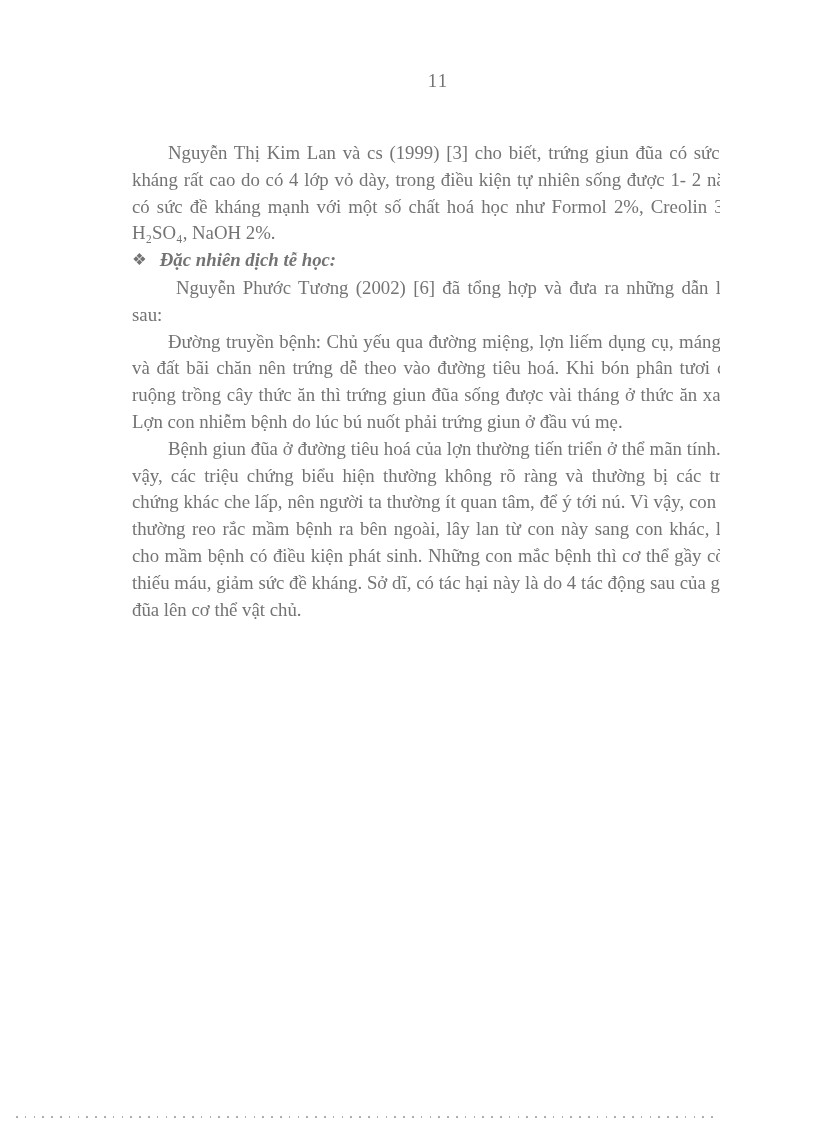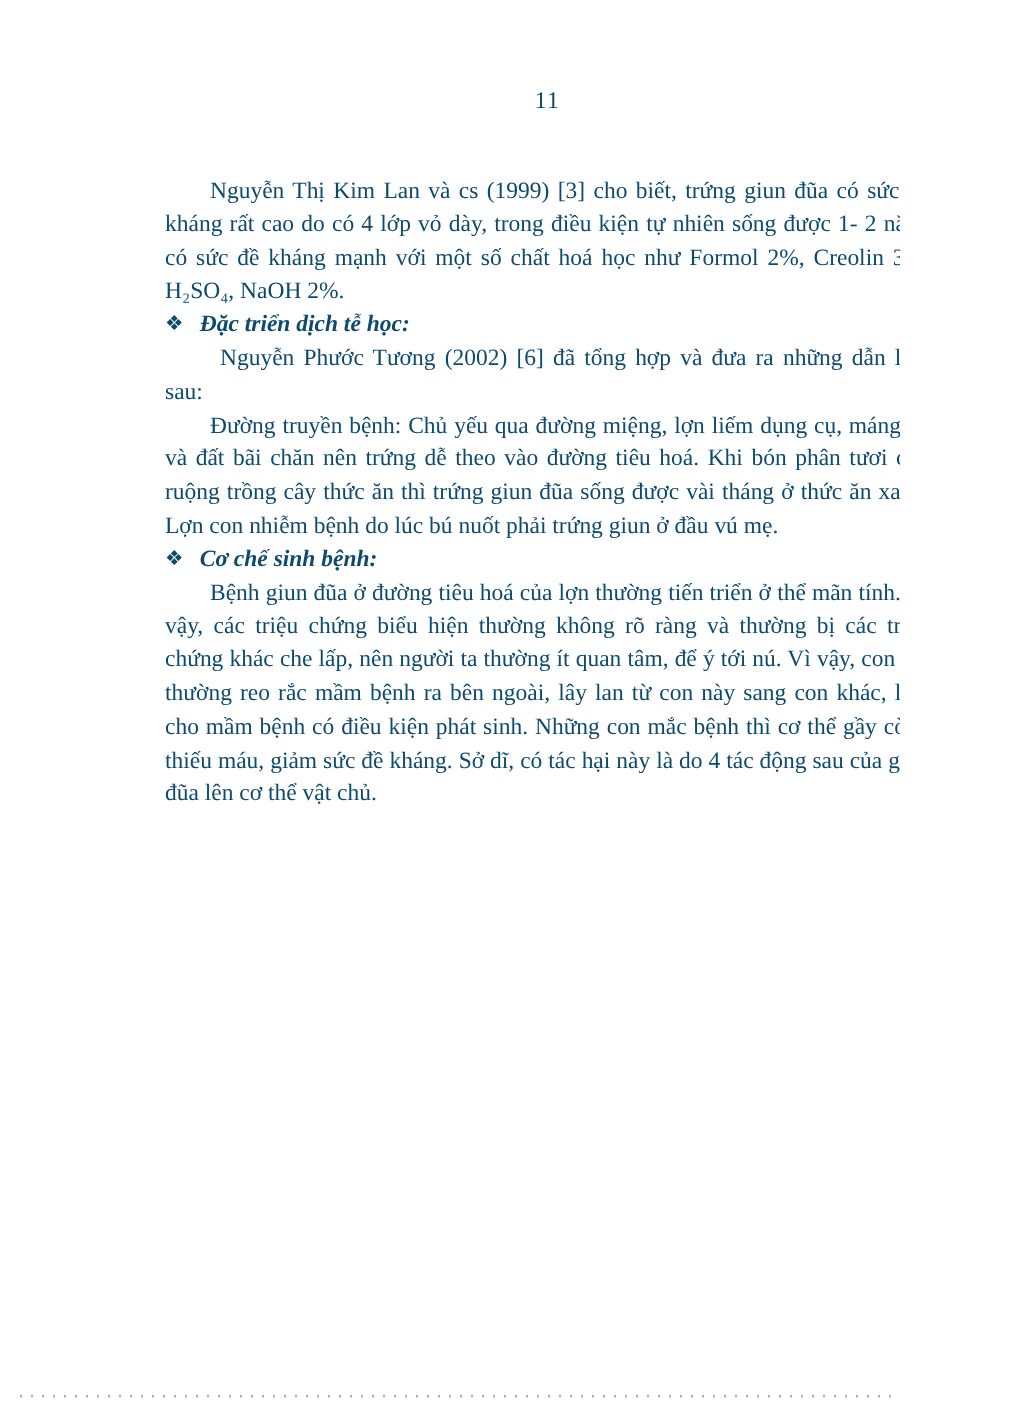--- a/index.html
+++ b/index.html
@@ -7,21 +7,21 @@
     padding: 0;
     background: #ffffff;
   }
   .page {
     position: relative;
     width: 720px;
     height: 1123px;
     background: #ffffff;
     overflow: hidden;
     font-family: "Liberation Serif", "DejaVu Serif", serif;
-    color: #0c4a6e;
+    color: #737373;
     border-radius: 13px;
   }
   .page-number {
     position: absolute;
     top: 70px;
     left: 132px;
     width: 612px;
     text-align: center;
     font-size: 19px;
     letter-spacing: 1px;
@@ -81,30 +81,27 @@
   <div class="page-number">11</div>
 
   <div class="body-text">
 
     <p class="indent">Nguyễn Thị Kim Lan và cs (1999) [3] cho biết, trứng giun đũa có sức đề kháng rất cao do có 4 lớp vỏ dày, trong điều kiện tự nhiên sống được 1- 2 năm, có sức đề kháng mạnh với một số chất hoá học như Formol 2%, Creolin 3%, H₂SO₄, NaOH 2%.</p>
 
 
 
 
     <p class="bullet">
-      <span class="bullet-glyph">❖</span><span>Đặc triển dịch tễ học:</span>
+      <span class="bullet-glyph">❖</span><span>Đặc nhiên dịch tễ học:</span>
     </p>
 
     <p class="indent-deep">Nguyễn Phước Tương (2002) [6] đã tổng hợp và đưa ra những dẫn liệu sau:</p>
 
     <p class="indent">Đường truyền bệnh: Chủ yếu qua đường miệng, lợn liếm dụng cụ, máng ăn và đất bãi chăn nên trứng dễ theo vào đường tiêu hoá. Khi bón phân tươi cho ruộng trồng cây thức ăn thì trứng giun đũa sống được vài tháng ở thức ăn xanh. Lợn con nhiễm bệnh do lúc bú nuốt phải trứng giun ở đầu vú mẹ.</p>
 
-    <p class="bullet">
-      <span class="bullet-glyph">❖</span><span>Cơ chế sinh bệnh:</span>
-    </p>
 
     <p class="indent">Bệnh giun đũa ở đường tiêu hoá của lợn thường tiến triển ở thể mãn tính. Vì vậy, các triệu chứng biểu hiện thường không rõ ràng và thường bị các triệu chứng khác che lấp, nên người ta thường ít quan tâm, để ý tới nú. Vì vậy, con vật thường reo rắc mầm bệnh ra bên ngoài, lây lan từ con này sang con khác, làm cho mầm bệnh có điều kiện phát sinh. Những con mắc bệnh thì cơ thể gầy còm, thiếu máu, giảm sức đề kháng. Sở dĩ, có tác hại này là do 4 tác động sau của giun đũa lên cơ thể vật chủ.</p>
 
 
   </div>
 
   <div class="bottom-dots"></div>
 
 </div>
 

